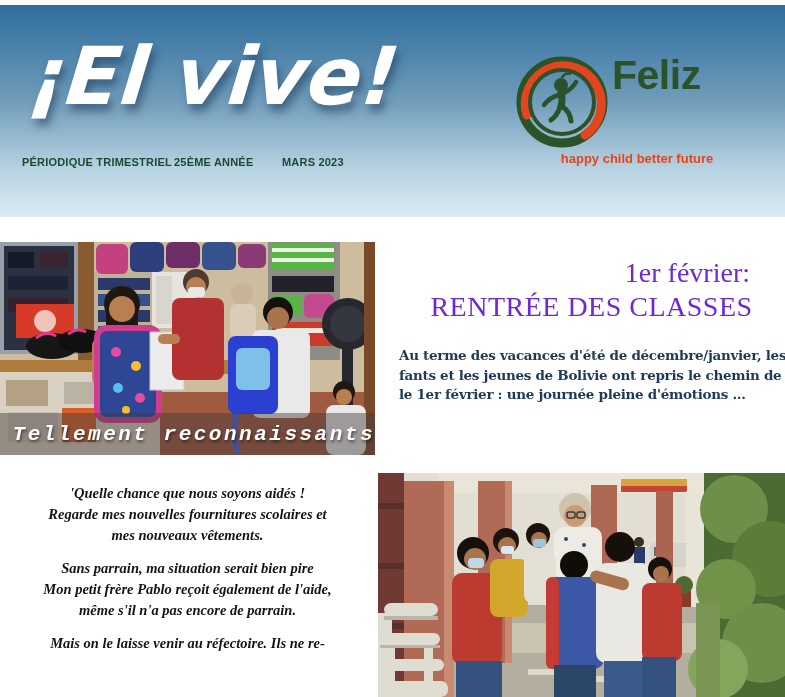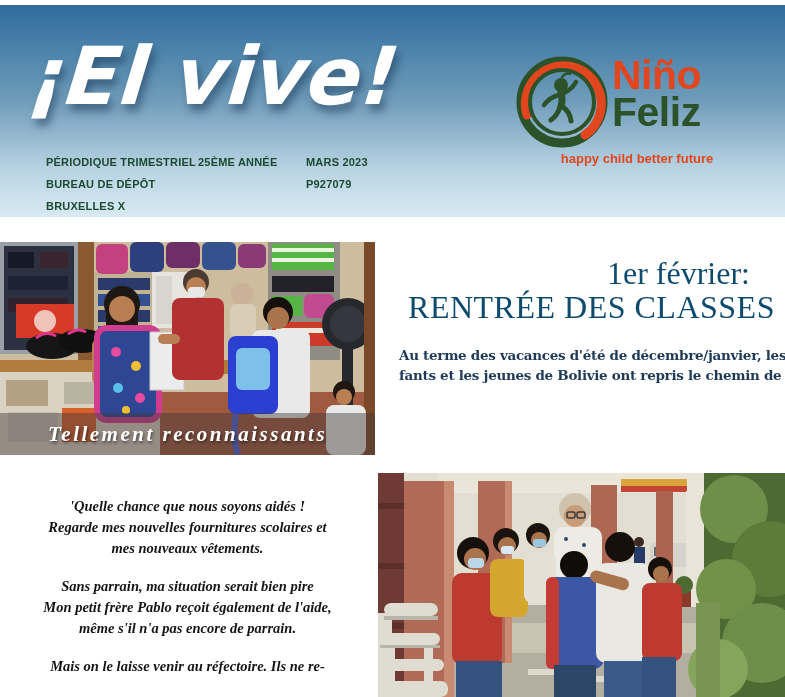--- a/index.html
+++ b/index.html
@@ -9,51 +9,51 @@
 
   
   .masthead-band{position:absolute;left:0;top:5px;width:785px;height:212px;
     background:linear-gradient(to bottom,#2e6d9d 0%,#6f9cba 45%,#b9d4e3 78%,#d8eaf3 100%);}
   .masthead-title{position:absolute;left:30px;top:22px;width:440px;
     font-family:"DejaVu Sans",sans-serif;font-style:italic;font-weight:bold;
     font-size:80px;line-height:100px;color:#ffffff;transform:skewX(-6deg);
     text-shadow:4px 7px 9px rgba(25,55,85,.55);white-space:nowrap;}
   .issue-info{position:absolute;left:22px;top:146px;color:#1d4930;
     font-size:11px;font-weight:bold;letter-spacing:.2px;}
-  .issue-row{display:flex;line-height:22px;margin-left:24px;}
+  .issue-row{display:flex;line-height:22px;}
   .issue-col1{width:152px;}
   .issue-col2{width:108px;}
 
   
   .logo-wrap{position:absolute;left:512px;top:46px;width:250px;height:130px;}
   .logo-circle{position:absolute;left:3px;top:4px;}
   .logo-text{position:absolute;left:100px;top:6px;font-weight:bold;
     font-size:41px;line-height:37px;letter-spacing:-.5px;}
   .logo-nino{color:#e2461e;}
   .logo-feliz{color:#2c5229;}
   .logo-tagline{position:absolute;left:0;top:100px;width:250px;text-align:center;
     color:#e2461e;font-weight:bold;font-size:13px;}
 
   
   .left-photo{position:absolute;left:0;top:242px;width:375px;height:213px;overflow:hidden;}
   .left-photo svg{display:block;}
   .caption-band{position:absolute;left:0;bottom:0;width:375px;height:42px;
     background:rgba(66,58,58,.45);display:flex;align-items:center;}
-  .caption-text{width:100%;text-align:center;color:#ffffff;
-    font-family:Liberation Serif, serif;font-style:italic;font-weight:bold;
+  .caption-text{width:100%;text-align:right;color:#ffffff;
+    font-family:Liberation Mono, monospace;font-style:italic;font-weight:bold;
     font-size:21px;letter-spacing:2.5px;text-shadow:1px 2px 3px rgba(0,0,0,.5);}
 
   .testimonial{position:absolute;left:10px;top:479px;width:355px;text-align:center;
     font-family:"Liberation Serif",serif;font-style:italic;font-weight:bold;
     font-size:14.5px;line-height:21px;color:#141414;}
-  .testimonial .para{margin:17px 0 12px 0;}
+  .testimonial .para{margin:4px 0 12px 0;}
 
   
   .headline{position:absolute;left:398px;top:256px;width:387px;
-    font-family:"Liberation Serif",serif;color:#0c4a6e;font-size:32px;line-height:34px;}
+    font-family:"Liberation Serif",serif;color:#6d28d9;font-size:28px;line-height:34px;}
   .headline-l1{text-align:right;padding-right:35px;}
   .headline-l2{text-align:center;letter-spacing:.5px;}
 
   .intro{position:absolute;left:399px;top:346px;width:386px;
     font-family:"DejaVu Serif",serif;font-weight:bold;color:#1e3a57;
     font-size:13.5px;line-height:19.5px;letter-spacing:-.3px;white-space:nowrap;}
 
   .subheading{position:absolute;left:402px;top:436px;width:383px;
     font-family:"DejaVu Serif",serif;font-style:italic;color:#1b86b0;
     font-size:18.5px;letter-spacing:.4px;white-space:nowrap;}
@@ -67,45 +67,39 @@
 <div id="page">
 
   <div class="masthead-band">
     <div class="masthead-title">¡El vive!</div>
 
     <div class="issue-info">
       <div class="issue-row">
         <span class="issue-col1">PÉRIODIQUE TRIMESTRIEL</span>
         <span class="issue-col2">25ÈME ANNÉE</span>
         <span>MARS 2023</span>
-      </div>
-      <div class="issue-row">
-        <span class="issue-col1">BUREAU DE DÉPÔT BRUXELLES X</span>
-        <span class="issue-col2"></span>
-        <span>P927079</span>
       </div>
     </div>
 
     <div class="logo-wrap">
       <svg class="logo-circle" width="94" height="94" viewBox="0 0 94 94">
         <circle cx="47" cy="47" r="41" fill="none" stroke="#2c5229" stroke-width="9"></circle>
         <path d="M 12 60 A 38 38 0 1 1 70 80" fill="none" stroke="#e2461e" stroke-width="9" stroke-linecap="round"></path>
         <circle cx="47" cy="47" r="32" fill="none" stroke="#2c5229" stroke-width="4"></circle>
         <g fill="#2c5229" stroke="#2c5229">
           <circle cx="46" cy="30" r="7" stroke="none"></circle>
           <path d="M 47 22 q 4 -5 8 -3" fill="none" stroke-width="2.5" stroke-linecap="round"></path>
           <path d="M 46 37 q 2 8 0 14" fill="none" stroke-width="7" stroke-linecap="round"></path>
           <path d="M 44 40 q -9 2 -15 10" fill="none" stroke-width="4.5" stroke-linecap="round"></path>
           <path d="M 49 38 q 8 -4 12 -11" fill="none" stroke-width="4.5" stroke-linecap="round"></path>
           <path d="M 45 52 q -3 9 -9 13" fill="none" stroke-width="5" stroke-linecap="round"></path>
           <path d="M 48 52 q 7 5 8 14" fill="none" stroke-width="5" stroke-linecap="round"></path>
         </g>
       </svg>
       <div class="logo-text">
-        <div class="logo-nino">Niño</div>
         <div class="logo-feliz">Feliz</div>
       </div>
       <div class="logo-tagline">happy child better future</div>
     </div>
   </div>
 
   <div class="left-photo">
     <svg width="375" height="213" viewBox="0 0 375 213">
       <rect x="0" y="0" width="375" height="213" fill="#cdbd9e"></rect>
       <rect x="0" y="150" width="375" height="63" fill="#a05a40"></rect>
@@ -221,20 +215,21 @@
   </div>
 
   <div class="headline">
     <div class="headline-l1">1er février:</div>
     <div class="headline-l2">RENTRÉE DES CLASSES</div>
   </div>
 
   <div class="intro">
     <div>Au terme des vacances d'été de décembre/janvier, les en-</div>
     <div>fants et les jeunes de Bolivie ont repris le chemin de l'école</div>
+    <div>le 1er février : une journée pleine d'émotions ...</div>
   </div>
 
 
   <div class="right-photo">
     <svg width="407" height="224" viewBox="0 0 407 224">
       <rect x="0" y="0" width="407" height="224" fill="#e3ded2"></rect>
 
       <rect x="60" y="132" width="280" height="92" fill="#b3aea0"></rect>
       <rect x="60" y="150" width="280" height="30" fill="#c9c3b2"></rect>
       <rect x="150" y="196" width="30" height="6" fill="#dcd8cc"></rect>

